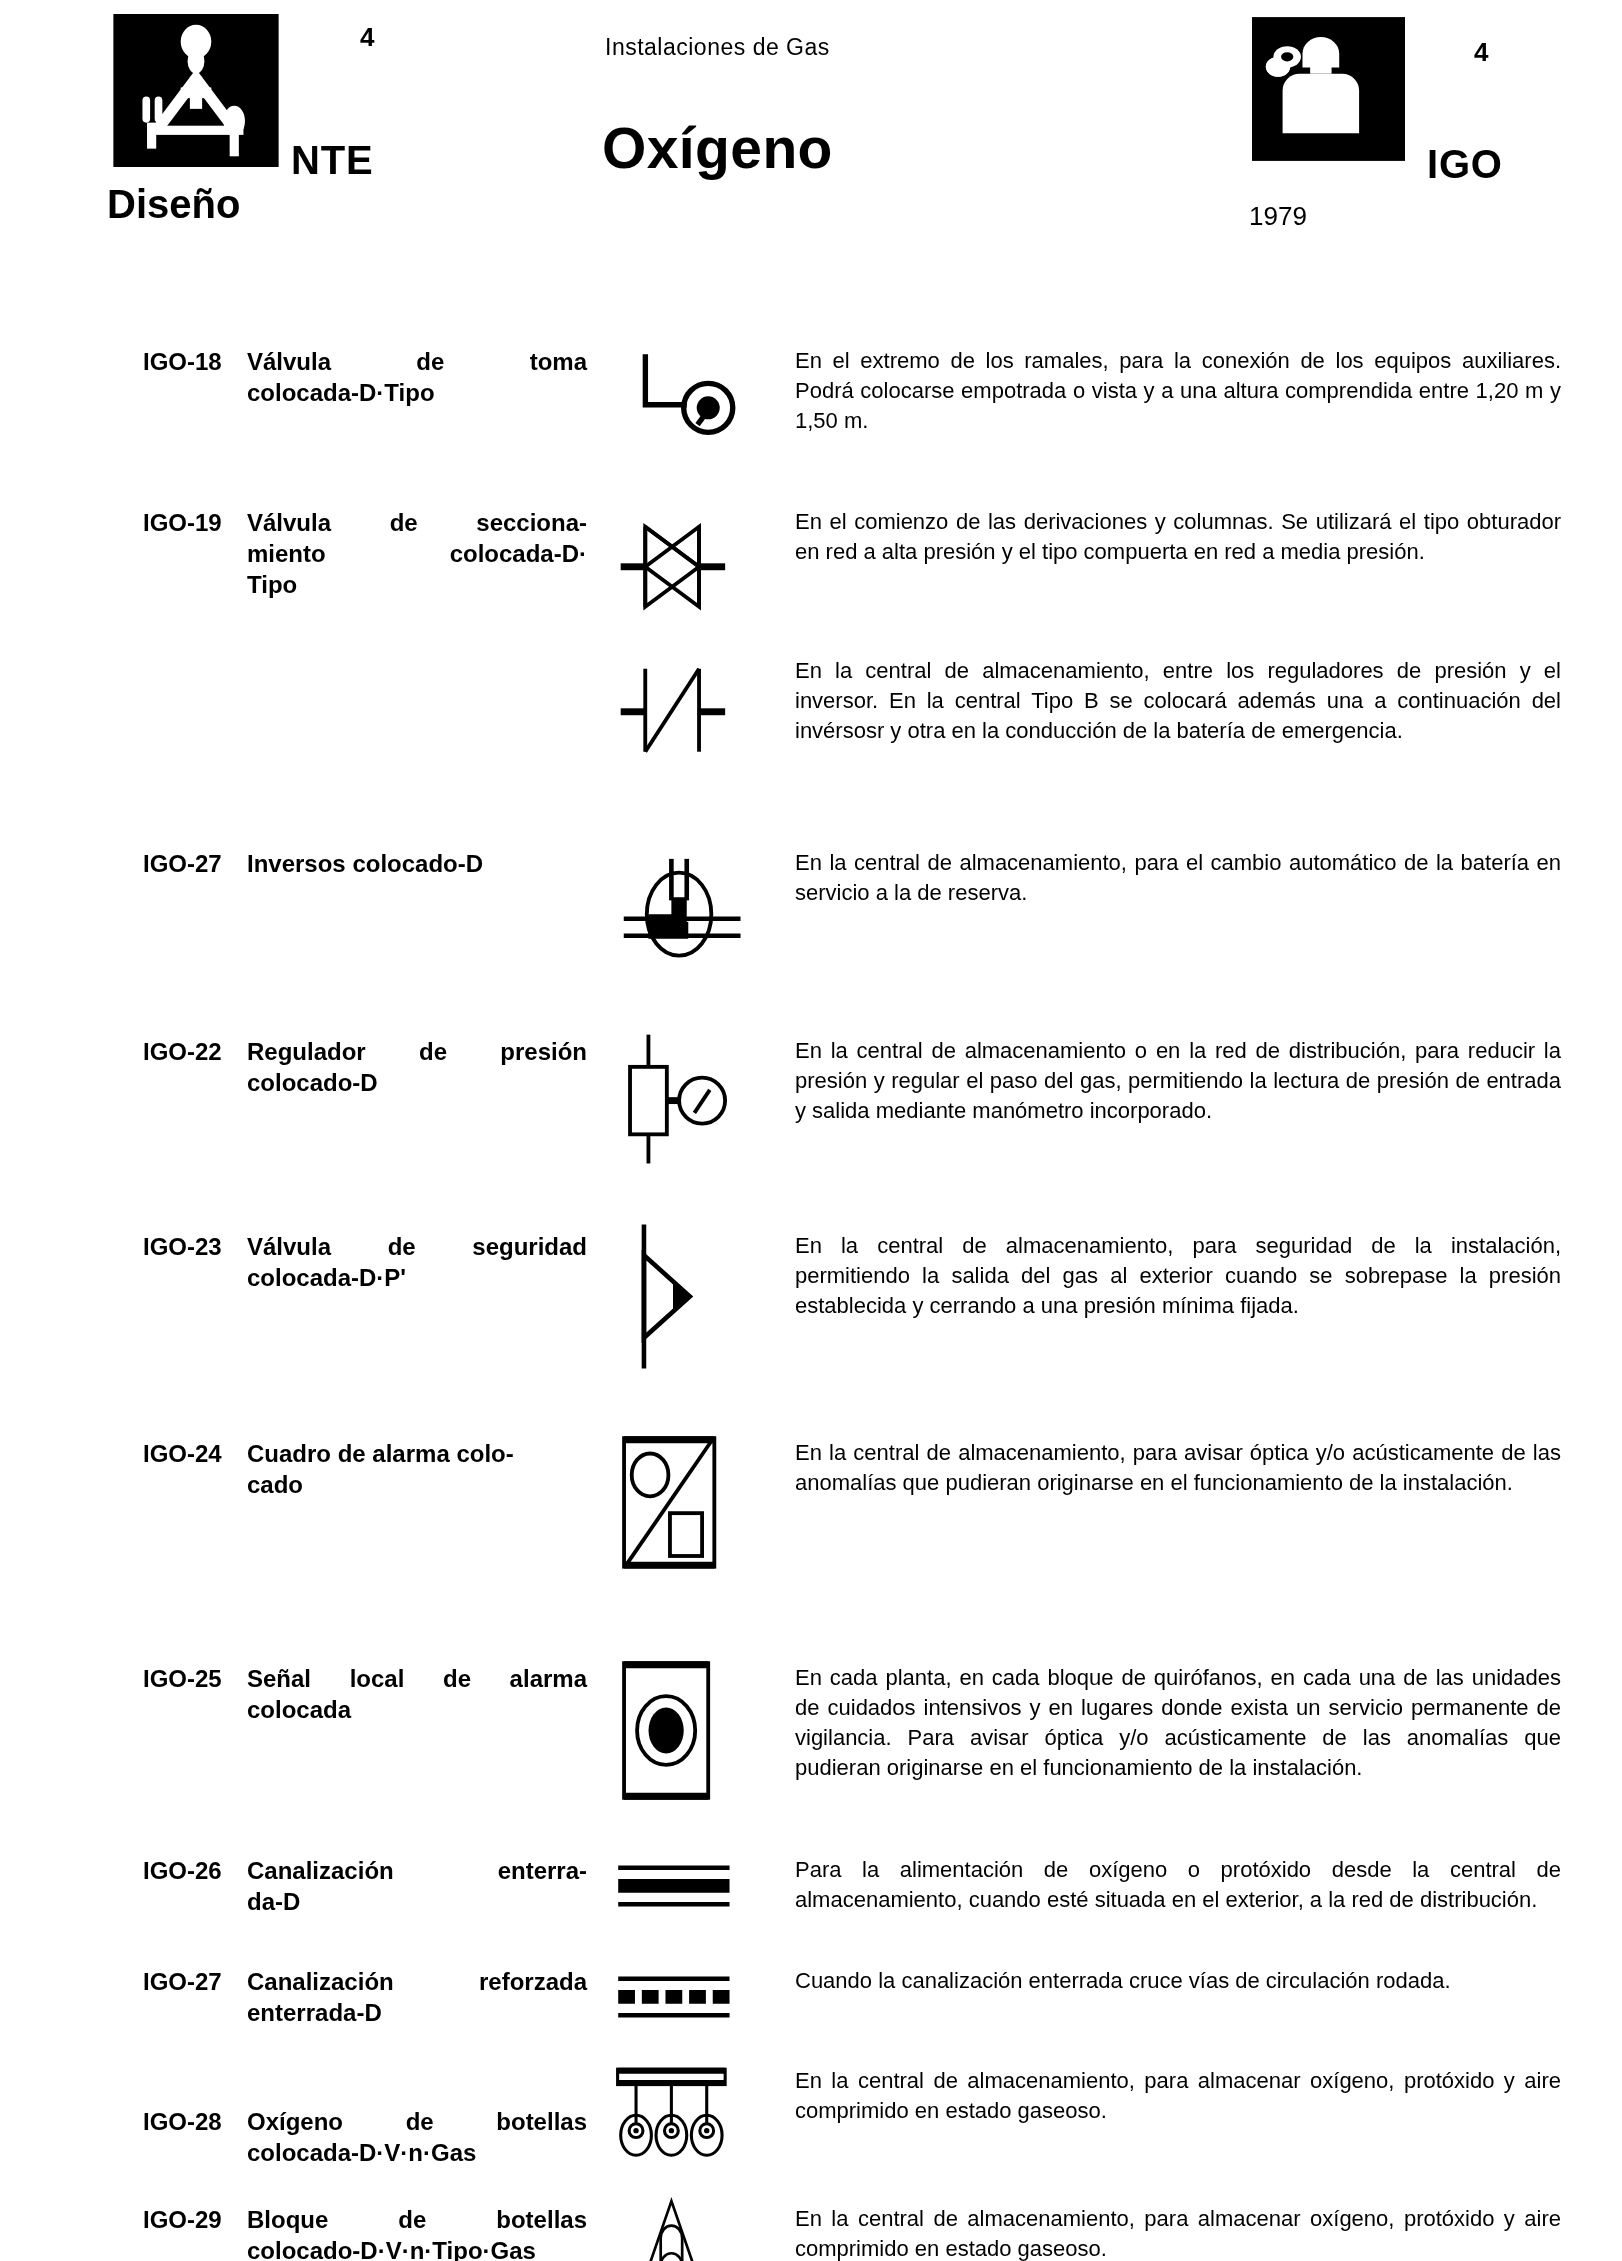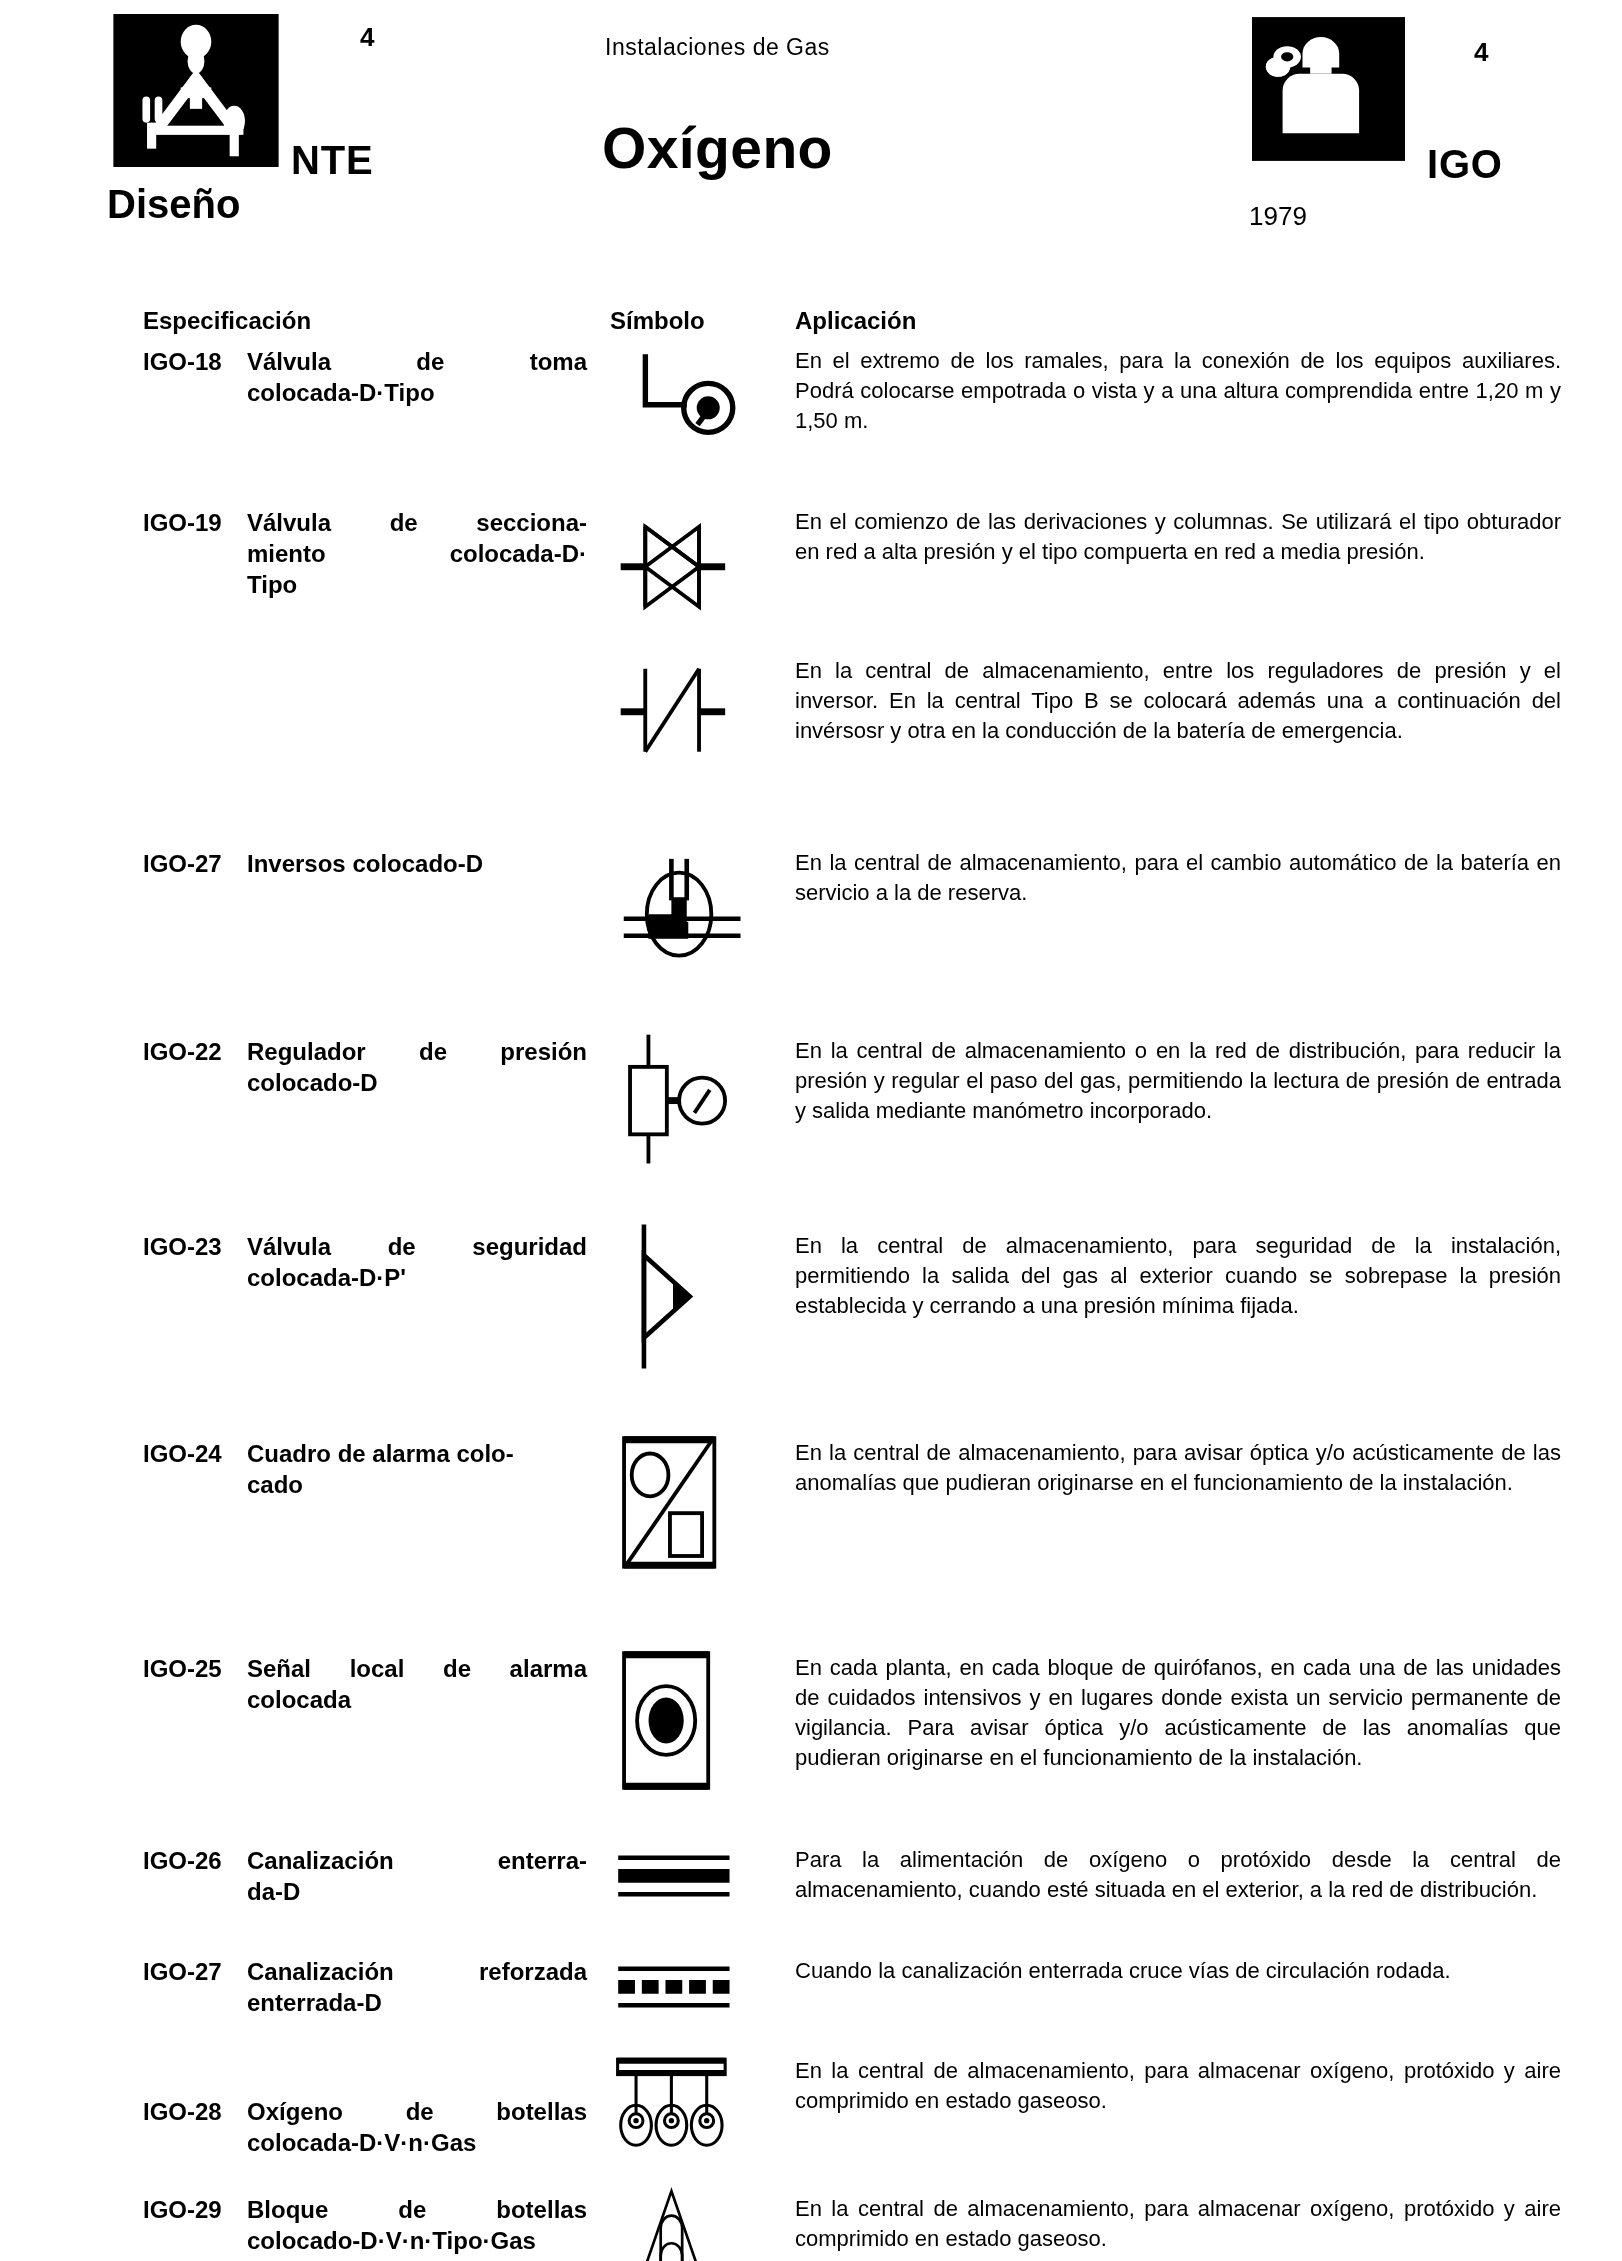--- a/index.html
+++ b/index.html
@@ -268,25 +268,20 @@
         </g>
         <ellipse cx="46" cy="52" rx="8" ry="6" fill="#000"></ellipse>
       </svg>
     </div>
 
     <div class="hdr-page-right">4</div>
     <div class="hdr-igo">IGO</div>
     <div class="hdr-year">1979</div>
   </div>
 
-  <div class="col-heads">
-    <div class="col-head ch-spec">Especificación</div>
-    <div class="col-head ch-sym">Símbolo</div>
-    <div class="col-head ch-app">Aplicación</div>
-  </div>
 
   <div class="rows">
 
     <div class="row" style="height:161px;">
       <div class="cell-spec" style="top:0px;">
         <div class="spec-grid">
           <div class="code">IGO-18</div>
           <div class="txt last-just">Válvula de toma</div>
           <div></div>
           <div class="txt" style="text-align:center;">colocada-D·Tipo</div>
@@ -444,21 +439,21 @@
           </g>
           <g stroke="#000" stroke-width="9" fill="none">
             <path d="M14 14 L132 14"></path>
             <path d="M14 178 L132 178"></path>
           </g>
         </svg>
       </div>
       <div class="cell-app" style="top:0px;">En la central de almacenamiento, para avisar óptica y/o acústi­camente de las anomalías que pudieran originarse en el funcio­namiento de la instalación.</div>
     </div>
 
-    <div class="row" style="height:192px;">
+    <div class="row" style="height:192px;margin-top:10px;">
       <div class="cell-spec" style="top:0px;">
         <div class="spec-grid">
           <div class="code">IGO-25</div>
           <div class="txt last-just">Señal local de alarma</div>
           <div></div>
           <div class="txt" style="text-align:center;">colocada</div>
         </div>
       </div>
       <div class="cell-sym" style="top:-9.2px;">
         <svg width="169" height="153" viewBox="0 0 220 200">

